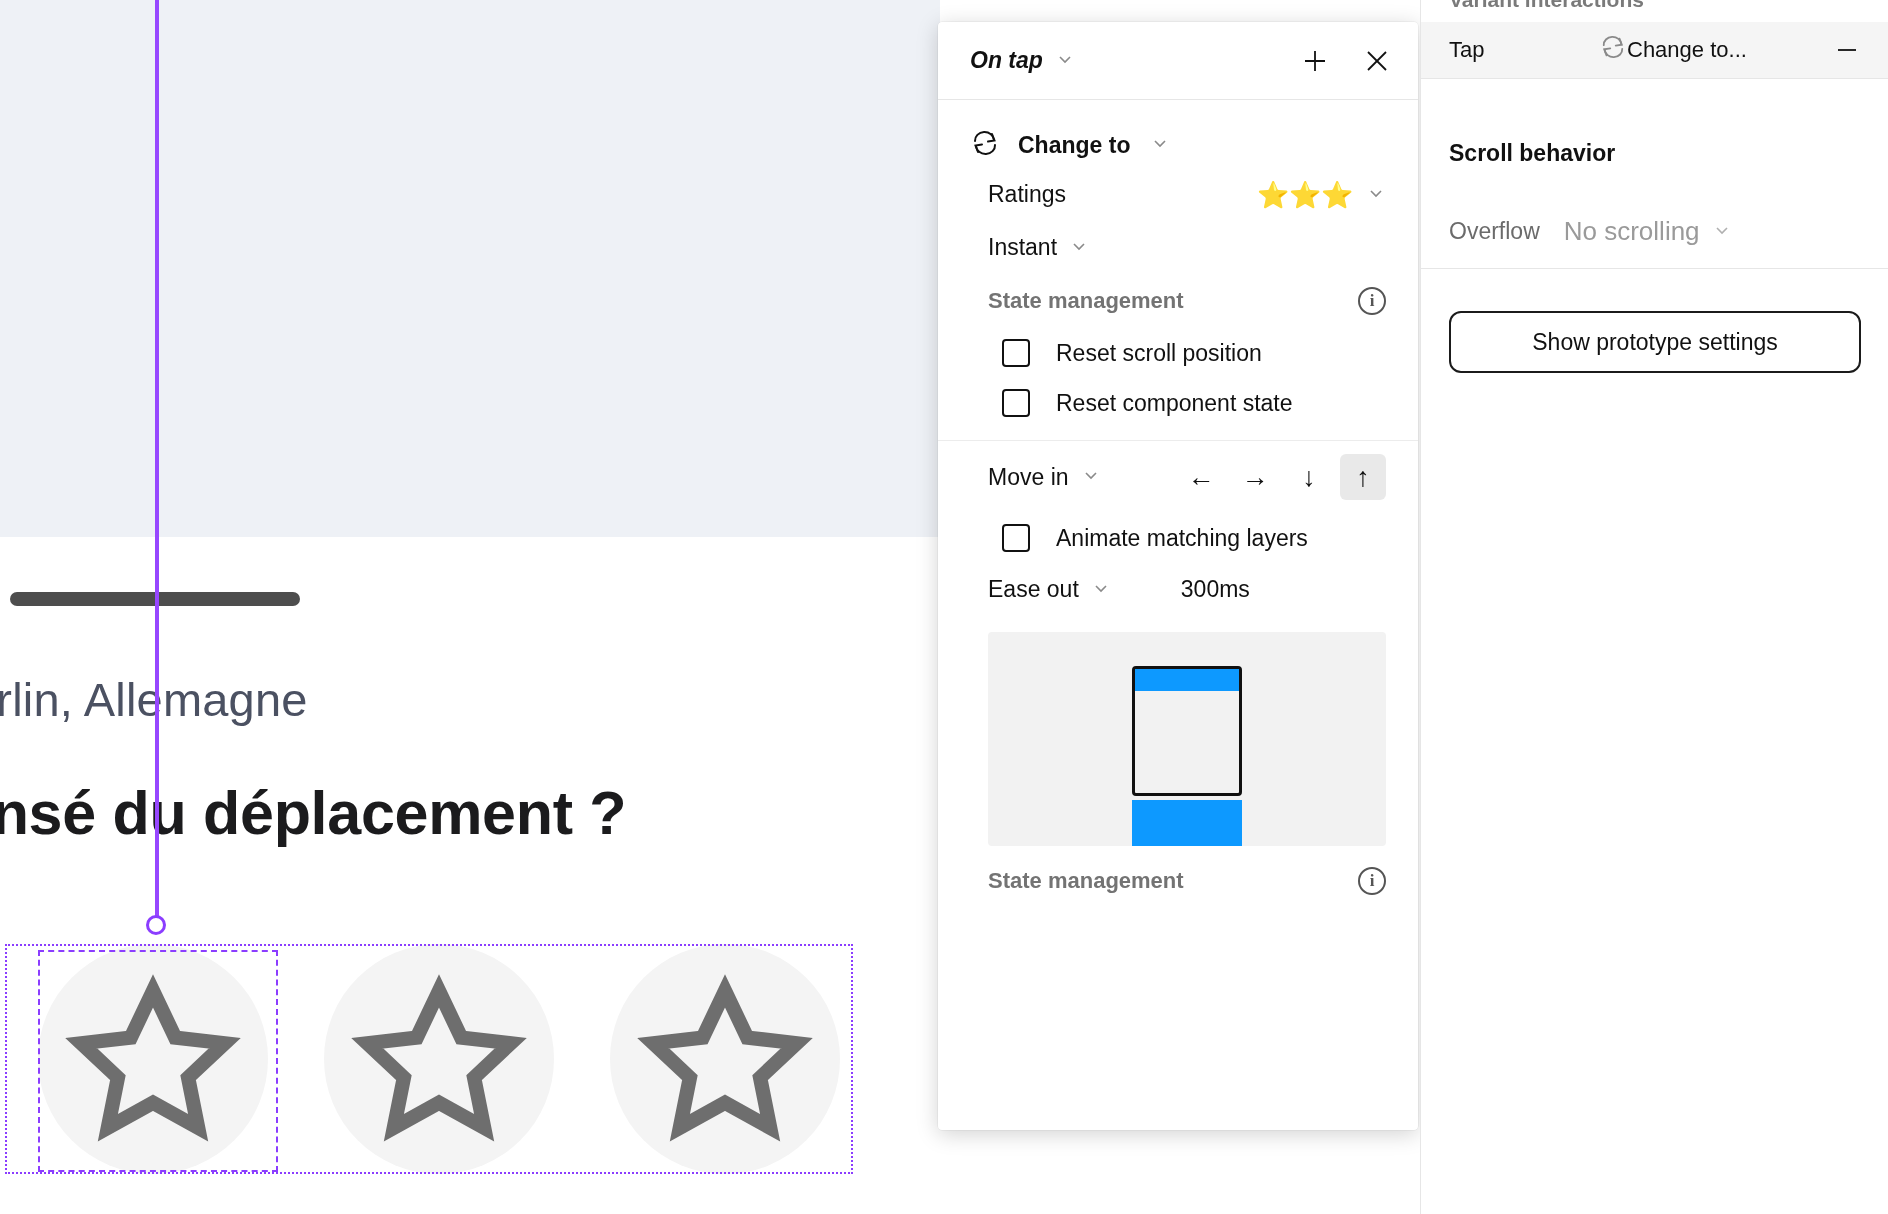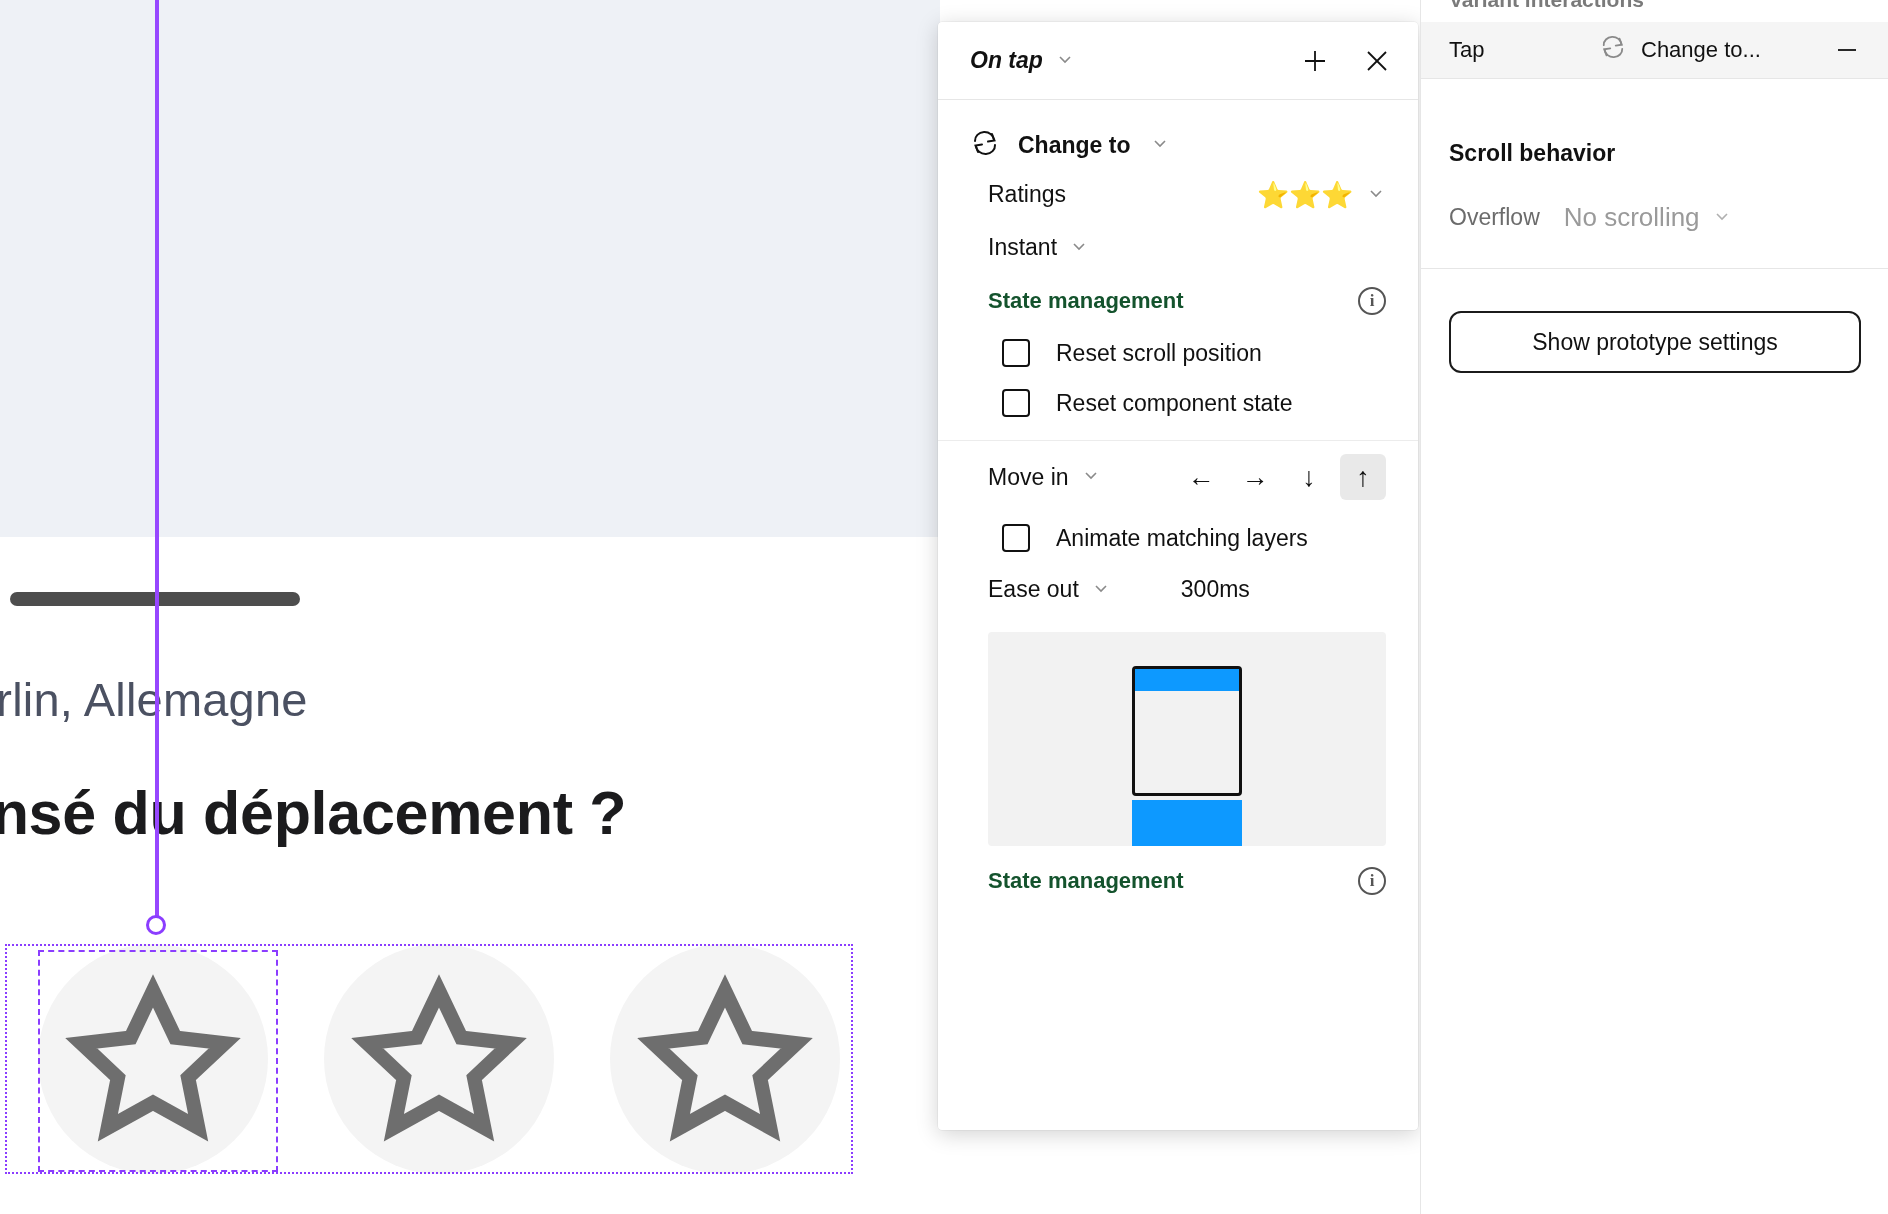--- a/index.html
+++ b/index.html
@@ -91,21 +91,21 @@
     padding: 30px 32px 8px 32px;
   }
   .sect-title { font-size: 23px; font-weight: 700; color: #111; }
   .sect-caret { margin-left: 2px; }
 
   .row {
     display: flex; align-items: center;
     padding: 13px 32px 13px 50px;
   }
   .row-label { font-size: 23px; color: #111; }
-  .row-label.muted { color: #14532d; font-weight: 700; font-size: 22px; }
+  .row-label.muted { color: #737373; font-weight: 700; font-size: 22px; }
   .row .spacer { flex: 1; }
   .mini-caret { margin-left: 12px; }
 
   .stars-inline { display: flex; align-items: center; gap: 0px; font-size: 26px; line-height: 1; }
 
   .chk-row { display: flex; align-items: center; gap: 26px; padding: 11px 32px 11px 64px; }
   .chk {
     width: 28px; height: 28px; border: 2.5px solid #111; border-radius: 4px;
     background: #fff; flex: none;
   }
@@ -156,31 +156,31 @@
   .sb-clip-label {
     position: absolute; left: 28px; top: -12px;
     font-size: 21px; font-weight: 700; color: #7a7a7a;
   }
   .sb-interaction-row {
     position: absolute; left: 0; top: 22px; width: 100%; height: 56px;
     background: #f5f5f5; display: flex; align-items: center;
     padding: 0 24px 0 28px; gap: 0;
   }
   .sb-trigger { font-size: 22px; color: #111; width: 150px; }
-  .sb-action { display: flex; align-items: center; gap: 14px; font-size: 22px; color: #111; }
+  .sb-action { display: flex; align-items: center; font-size: 22px; color: #111; }
   .sb-minus { margin-left: auto; width: 34px; height: 34px; display: flex; align-items: center; justify-content: center; }
 
   .sb-divider { position: absolute; left: 0; width: 100%; height: 1px; background: #e6e6e6; }
 
   .sb-section-title {
     position: absolute; left: 28px; top: 140px;
     font-size: 23px; font-weight: 700; color: #111;
   }
   .sb-overflow-row {
-    position: absolute; left: 28px; top: 202px;
+    position: absolute; left: 28px; top: 216px;
     display: flex; align-items: center; gap: 24px;
   }
   .sb-overflow-label { font-size: 23px; color: #6b6b6b; }
   .sb-overflow-value { font-size: 26px; color: #9a9a9a; display: flex; gap: 12px; }
 
   .sb-proto-btn {
     position: absolute; left: 28px; top: 311px;
     width: 412px; height: 62px; border: 2px solid #1b1b1b; border-radius: 12px;
     background: #fff; display: flex; align-items: center; justify-content: center;
     font-size: 23px; color: #111; cursor: pointer;

